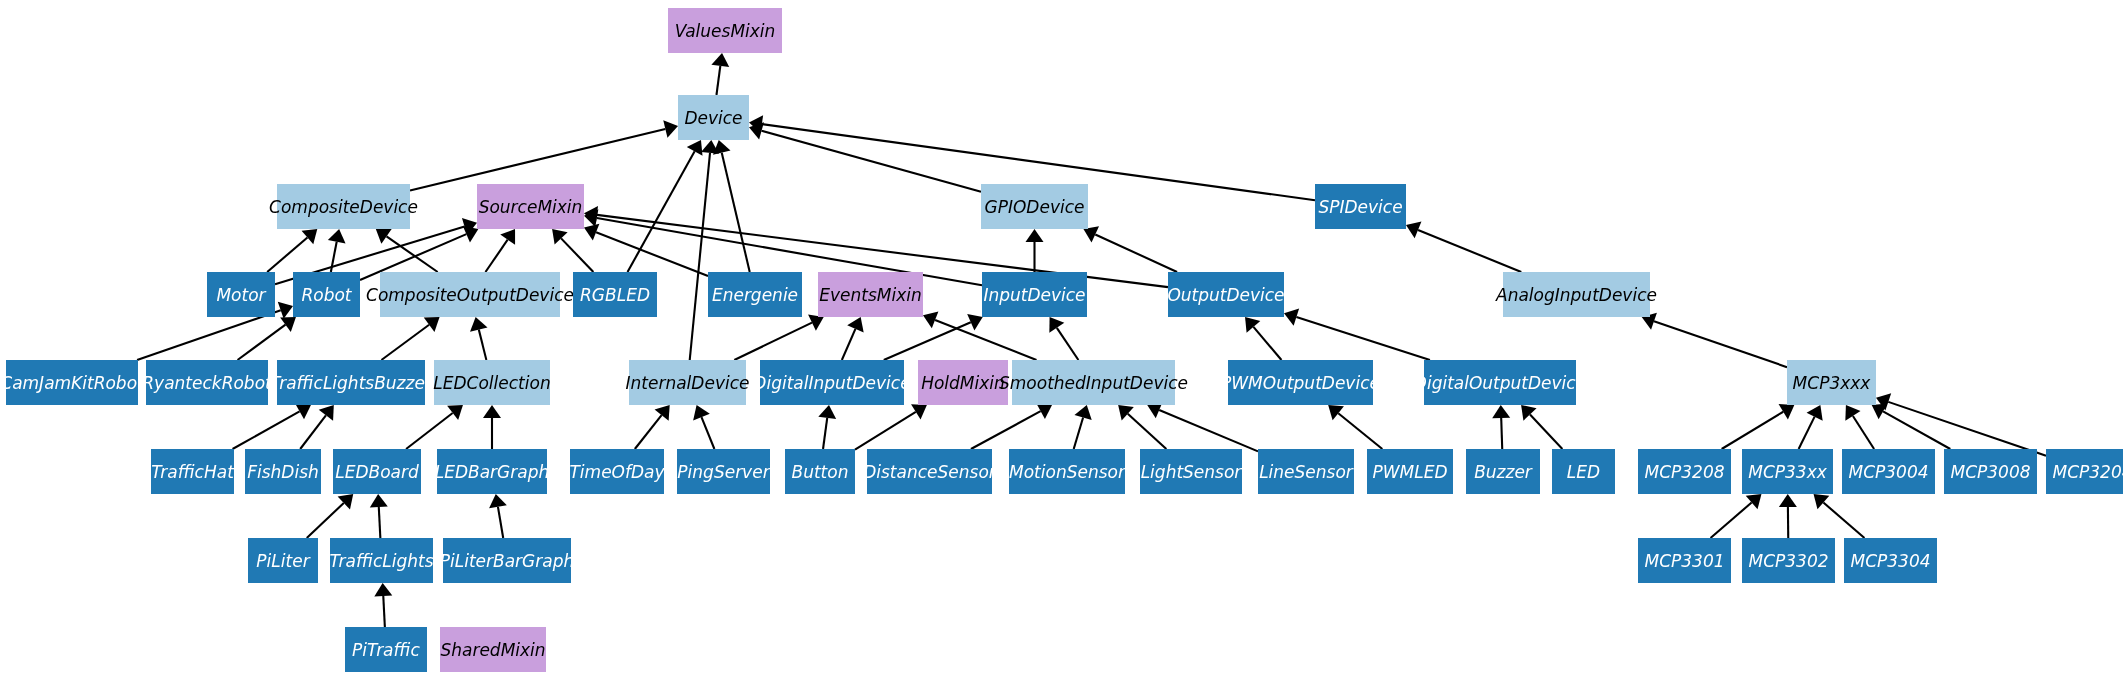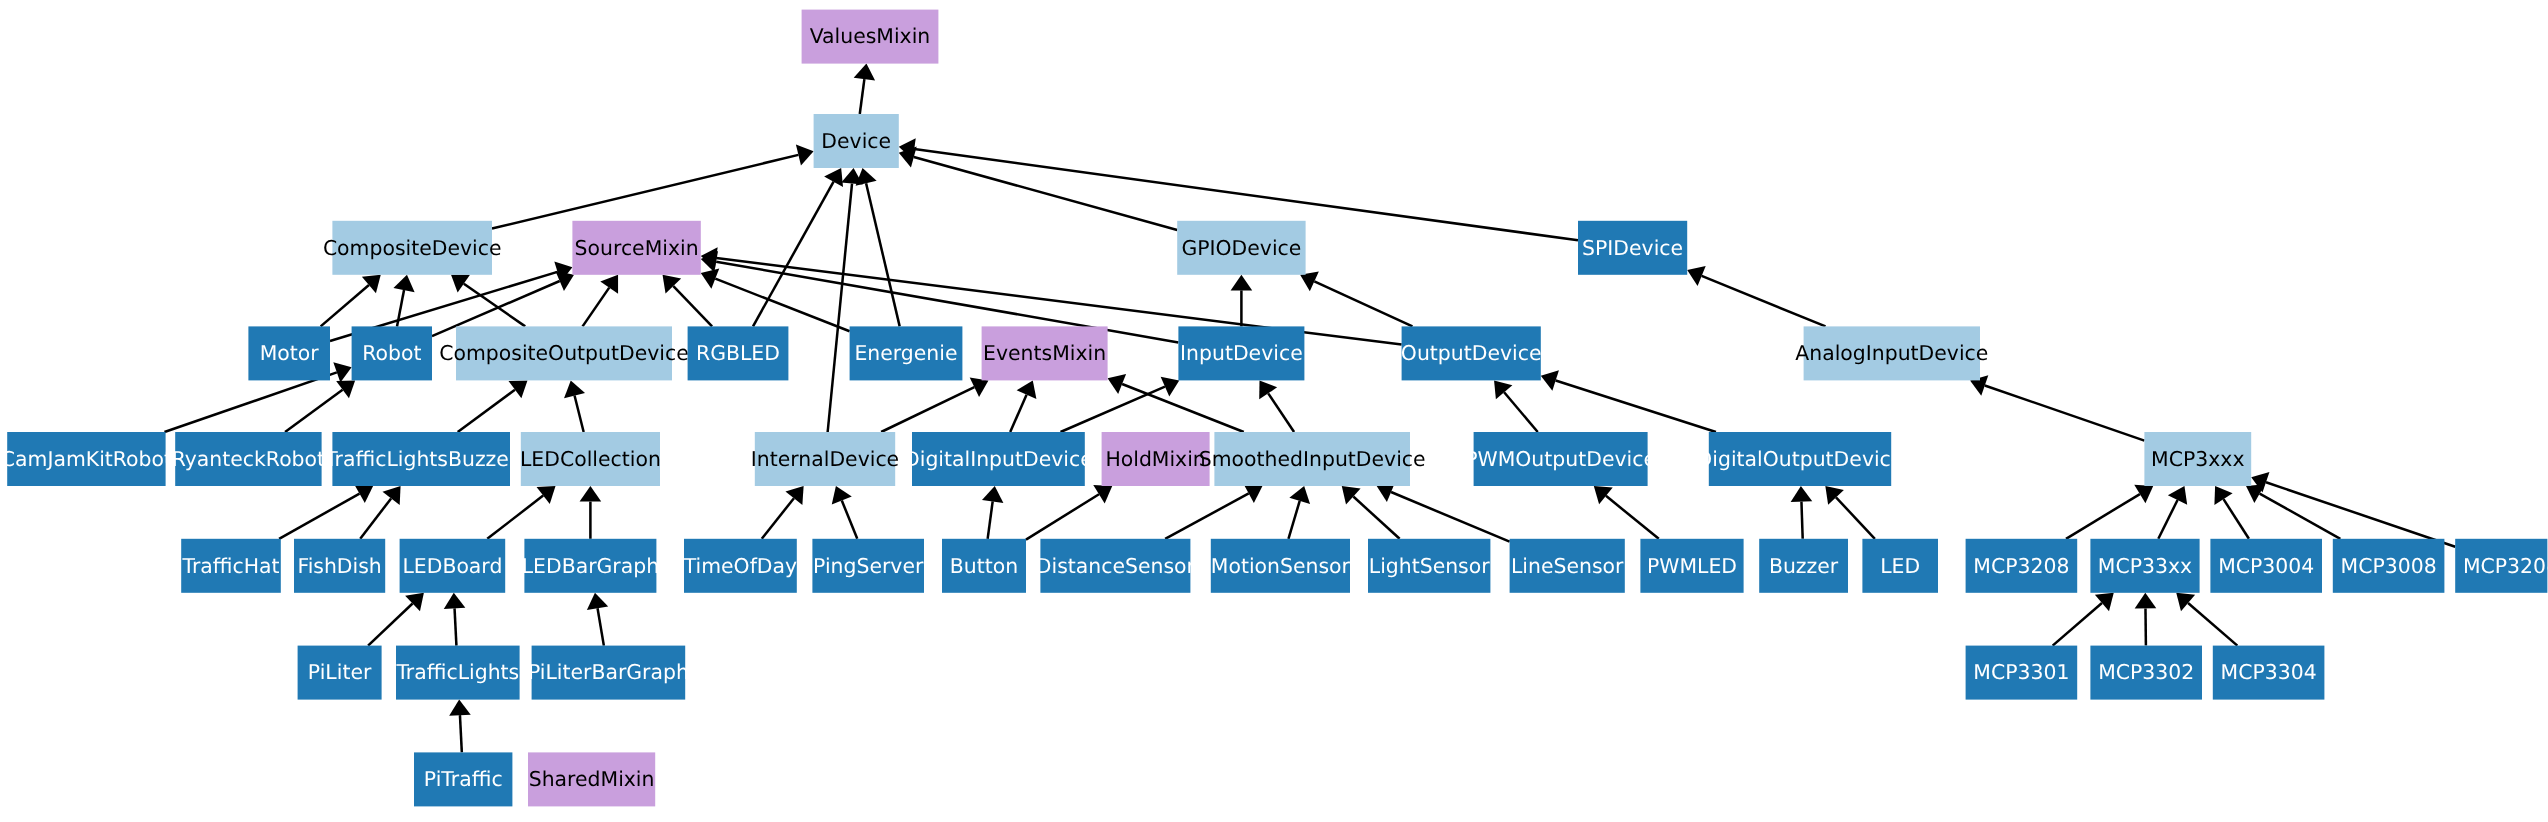--- a/index.html
+++ b/index.html
@@ -11,20 +11,21 @@
     width: 2123px;
     height: 685px;
     overflow: hidden;
     font-family: "DejaVu Sans", sans-serif;
   }
   #diagram-root {
     position: relative;
     width: 2123px;
     height: 597px;
     background: #ffffff;
+    font-style: italic;
   }
   svg#graph {
     position: absolute;
     top: 0;
     left: 0;
     width: 2123px;
     height: 685px;
     display: block;
   }
   .node-rect {

